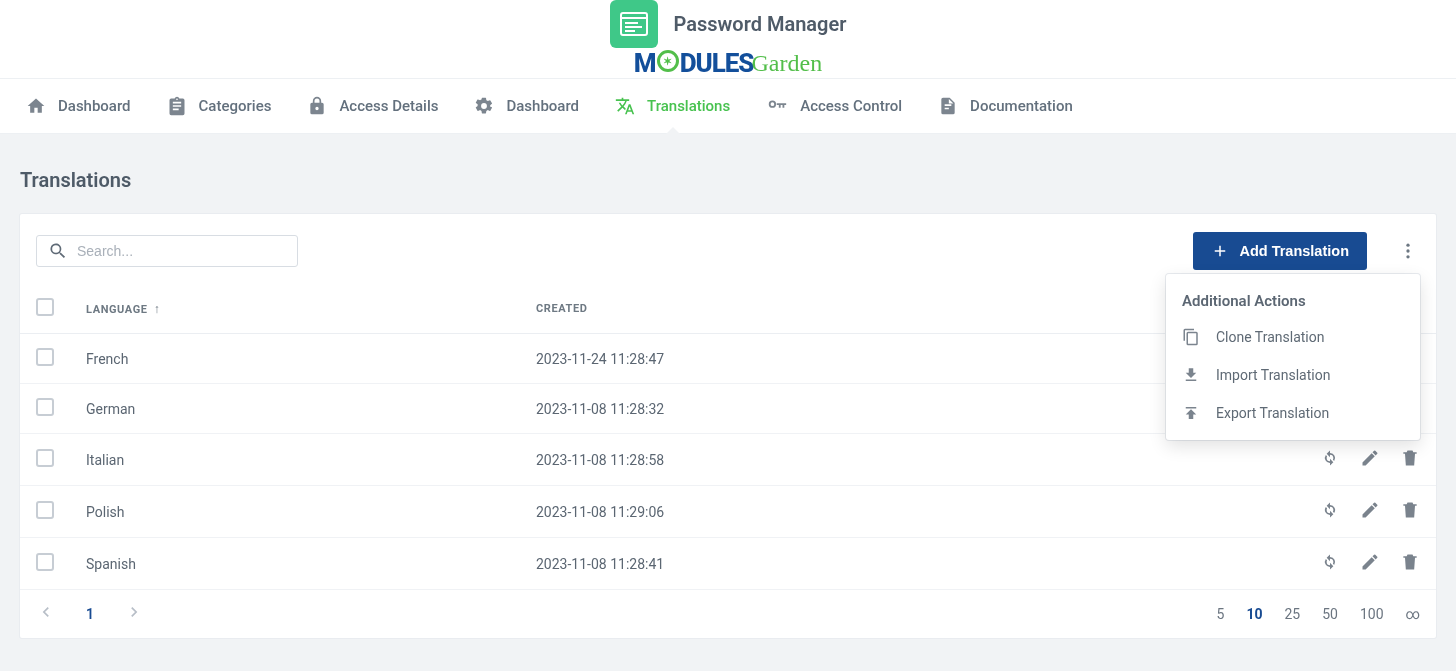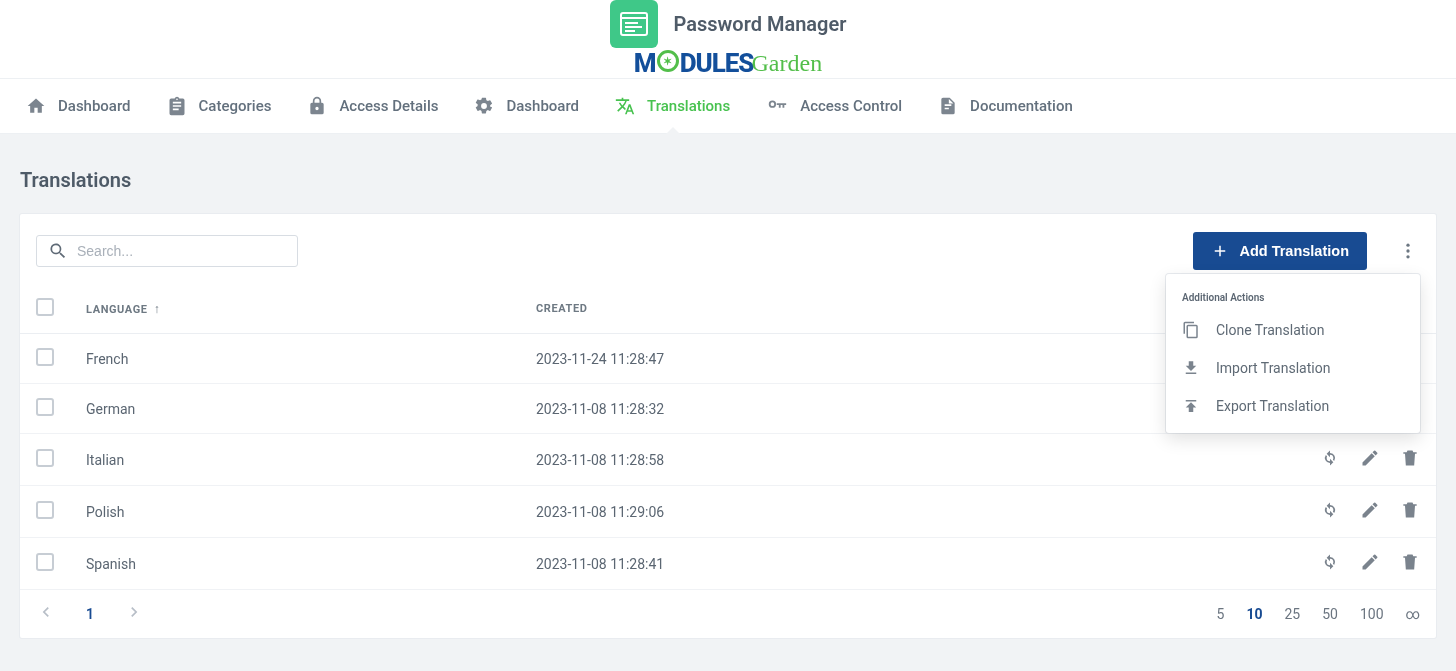--- a/index.html
+++ b/index.html
@@ -114,21 +114,21 @@
     position:absolute;
     right:16px; top:60px;
     background:#ffffff;
     width:254px;
     border-radius:3px;
     box-shadow:0 6px 18px rgba(0,0,0,0.12), 0 0 0 1px #e9ecf0;
     padding:6px 0 8px 0;
     z-index:10;
   }
   .dropdown-title{
-    padding:12px 16px 8px 16px; font-weight:600; color:#5c6773;font-size:10px;
+    padding:12px 16px 8px 16px; font-weight:600; color:#5c6773;font-size:15px;
   }
   .dropdown-item{
     display:flex;align-items:center;gap:16px;
     padding:10px 16px;font-size:14px;color:#5f6a75;cursor:pointer;
   }
   .dropdown-item svg{fill:#7b848e;}
   
   table{width:100%;border-collapse:collapse;}
   thead th{
     text-align:left;font-size:11px;letter-spacing:.6px;font-weight:700;

